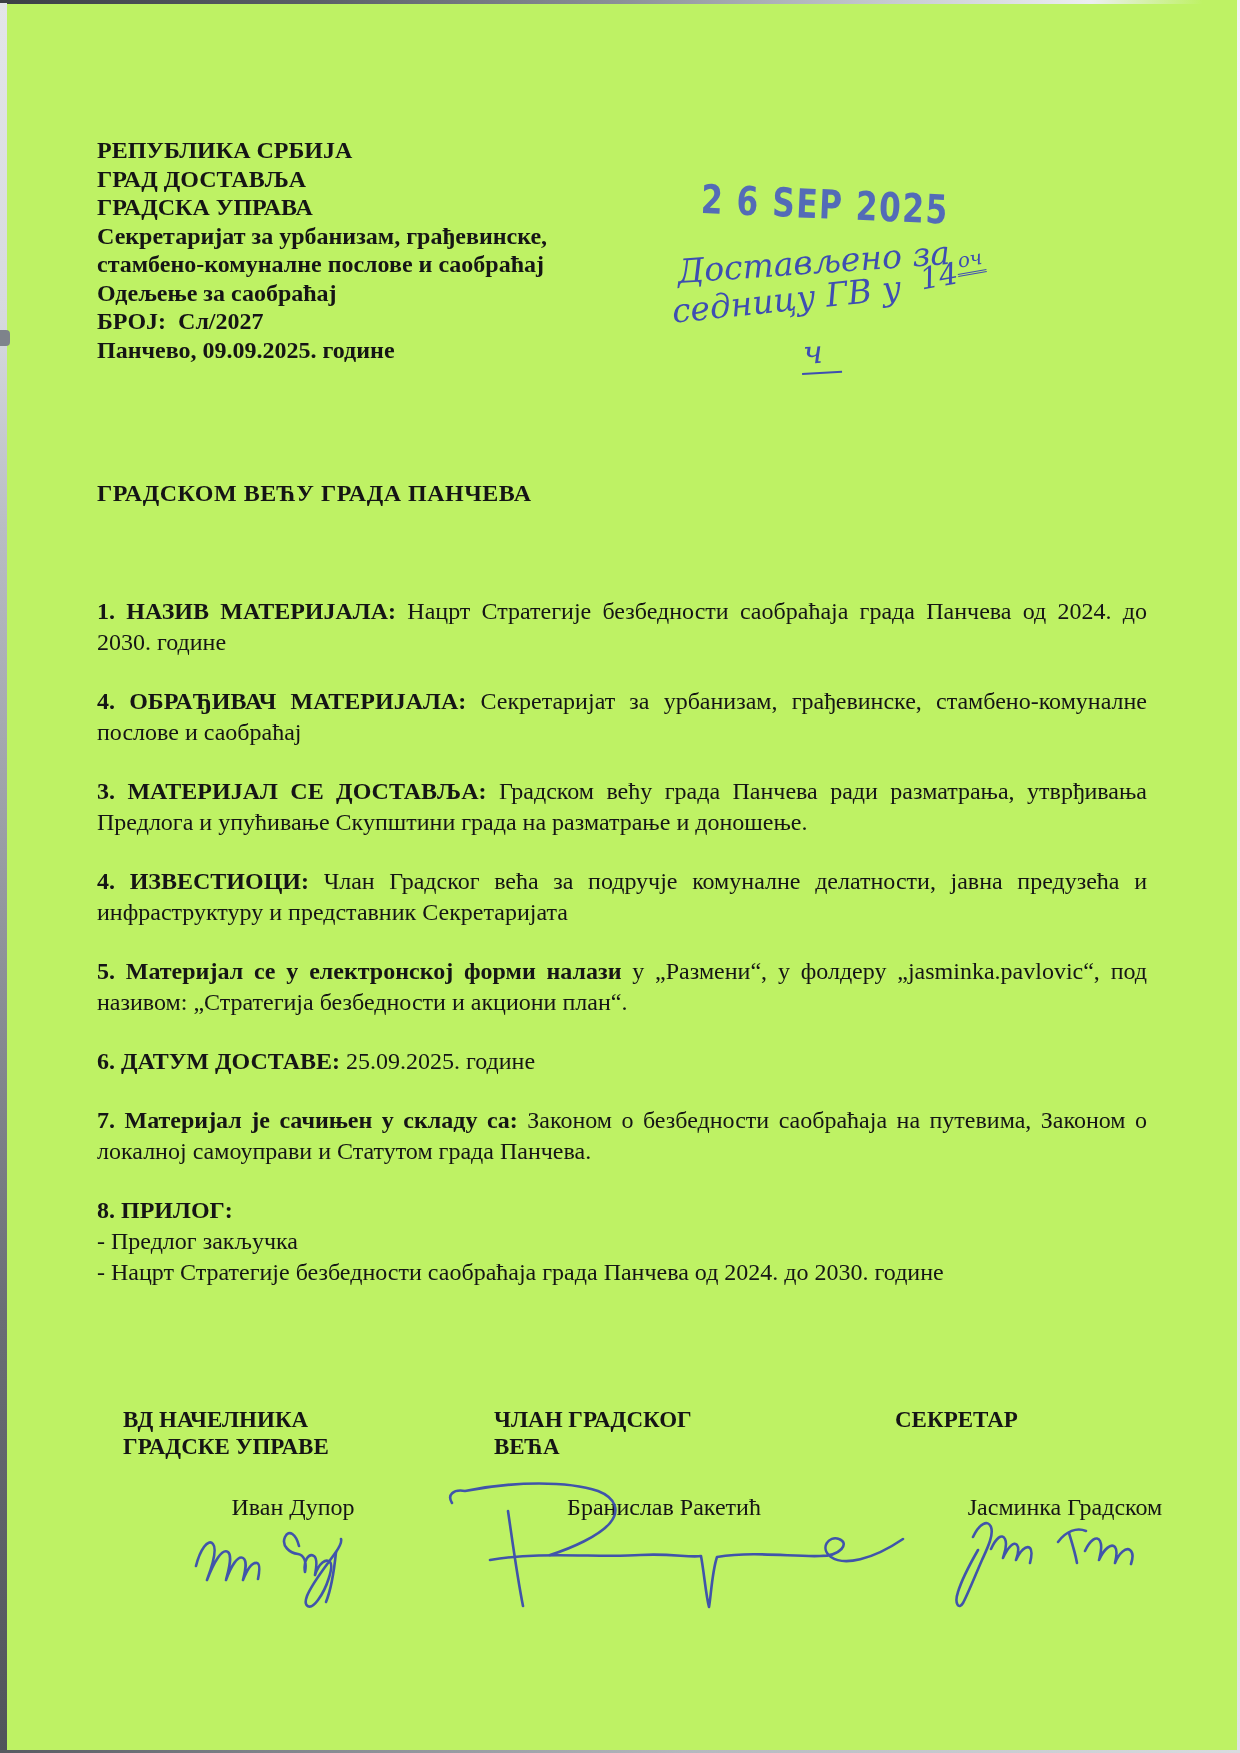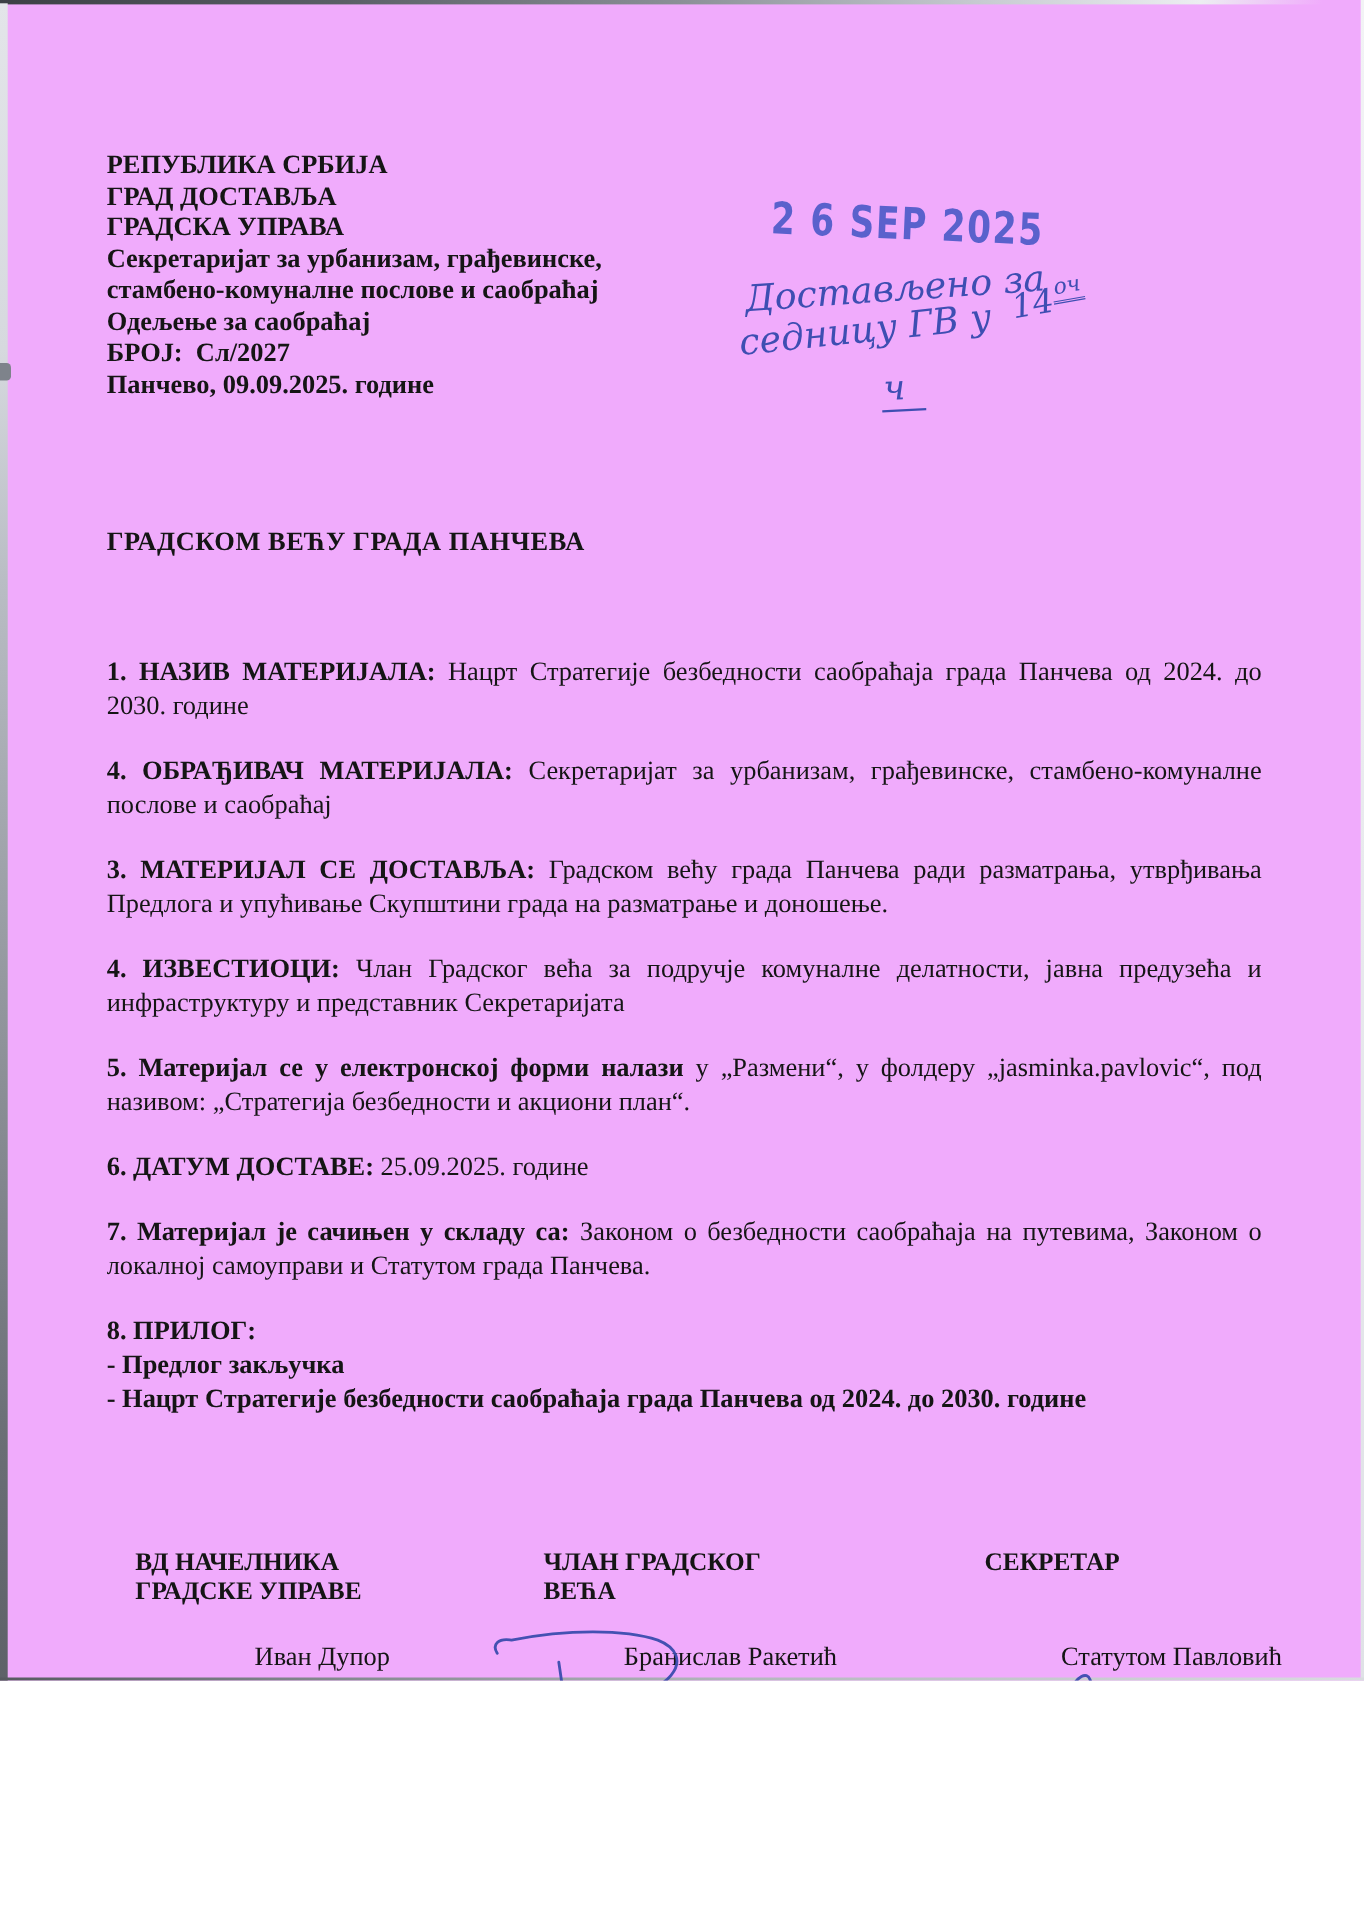--- a/index.html
+++ b/index.html
@@ -1,17 +1,17 @@
 <!DOCTYPE html>
 <html><head>
 <meta charset="utf-8">
 <style>
   html,body{margin:0;padding:0;background:#ffffff;}
   .page{
-    position:relative;width:1240px;height:1528px;background:#f0abfc;
+    position:relative;width:1240px;height:1753px;background:#bef264;
     overflow:hidden;font-family:"Liberation Serif",serif;color:#151515;
   }
   
   .edge-top{position:absolute;top:0;left:0;width:100%;height:4px;
     background:linear-gradient(to right,#3c4045 0%,#5a5f66 25%,#8b9097 50%,#c7cbd1 72%,#eceef1 88%,rgba(255,255,255,0) 97%);}
   .edge-left{position:absolute;top:3px;left:0;width:7px;height:1750px;
     background:linear-gradient(to bottom,#e3e5e9 0%,#d6d9de 18%,#b9bdc4 30%,#8d9198 55%,#6a6e75 75%,#50545a 100%);}
   .edge-left-notch{position:absolute;left:0;top:330px;width:10px;height:16px;background:#7e838b;border-radius:0 4px 4px 0;}
   .edge-right{position:absolute;top:0;right:0;width:3px;height:100%;background:linear-gradient(to bottom,#f2f3f5,#dfe2e6);}
   .edge-bottom{position:absolute;bottom:0;left:0;width:100%;height:3px;
@@ -34,21 +34,21 @@
   .hw-time .sup{font-size:20px;vertical-align:15px;border-bottom:3px double #3e4eb2;padding:0 2px 1px 2px;}
   .hw-ch{left:800px;top:334px;font-size:32px;transform:rotate(-3deg);transform-origin:left top;}
   .hw-ch span{display:inline-block;border-bottom:2.5px solid #3e4eb2;padding:0 18px 1px 2px;}
 
   .addressee{position:absolute;left:97px;top:480px;font-weight:bold;font-size:24px;letter-spacing:.5px;}
 
   .content{position:absolute;left:97px;top:596px;width:1050px;font-size:24px;line-height:31px;}
   .content p{margin:0 0 28px 0;text-align:justify;}
   .content p.no-just{text-align:left;}
   .content .lbl{font-weight:bold;}
-  .attach-line{text-align:left;font-weight:bold;}
+  .attach-line{text-align:left;}
 
   .sig-title{position:absolute;top:1406px;width:340px;text-align:left;font-weight:bold;font-size:23px;line-height:27px;}
   .sig-name{position:absolute;top:1494px;width:340px;text-align:center;font-size:24px;}
   .c1{left:123px;} .c2{left:494px;} .c3{left:895px;}
 
   .sig-svg{position:absolute;left:0;top:0;width:1240px;height:1753px;pointer-events:none;}
 </style>
 </head>
 <body>
 
@@ -102,21 +102,21 @@
   <div class="sig-title c2">
     <div>ЧЛАН ГРАДСКОГ</div>
     <div>ВЕЋА</div>
   </div>
   <div class="sig-title c3">
     <div>СЕКРЕТАР</div>
   </div>
 
   <div class="sig-name c1">Иван Дупор</div>
   <div class="sig-name c2">Бранислав Ракетић</div>
-  <div class="sig-name c3">Статутом Павловић</div>
+  <div class="sig-name c3">Јасминка Градском</div>
 
   <svg class="sig-svg" viewBox="0 0 1240 1753">
     <g stroke="#3a4cae" stroke-width="2.6" fill="none" stroke-linecap="round" stroke-linejoin="round" opacity="0.95">
 
       <g>
         <path d="M196,1566 C200,1550 208,1538 213,1544 C218,1550 210,1572 207,1580 C214,1562 222,1548 228,1552 C233,1556 228,1572 226,1580 C231,1566 238,1555 243,1558 C248,1561 245,1572 243,1580 C247,1570 252,1562 257,1563 C261,1564 259,1574 258,1579"></path>
         <path d="M299,1546 C296,1534 289,1529 285,1537 C281,1546 290,1553 298,1554 C304,1555 307,1562 305,1572 C303,1560 309,1553 314,1556 C318,1559 316,1570 315,1575 C319,1563 326,1558 330,1562 C334,1566 327,1588 318,1600 C310,1611 303,1607 307,1596 C312,1583 326,1566 336,1552 C340,1546 342,1542 341,1539"></path>
         <path d="M336,1552 C334,1572 330,1592 326,1602"></path>
       </g>
 

